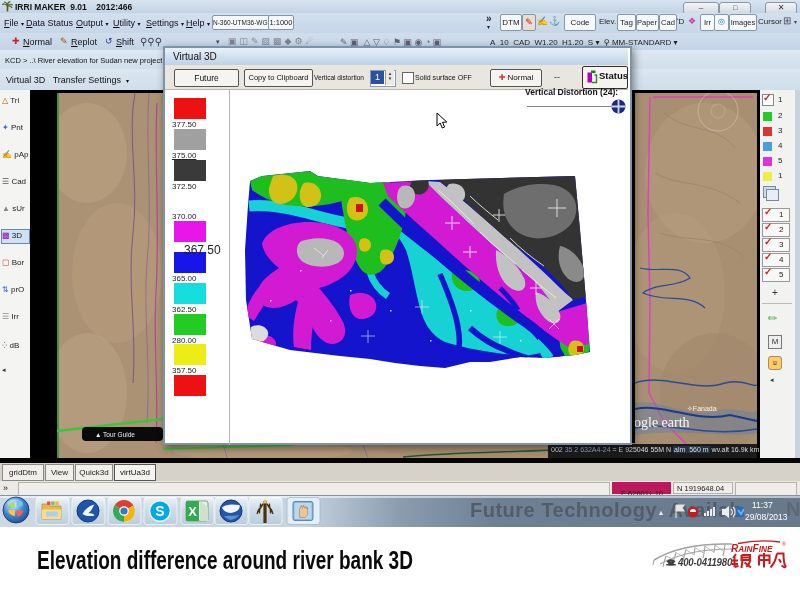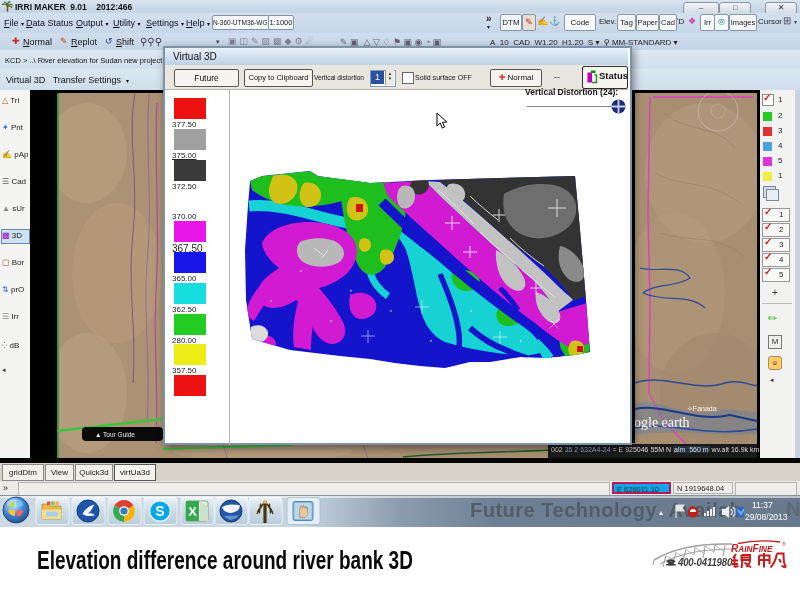--- a/index.html
+++ b/index.html
@@ -38,21 +38,21 @@
 
 <div class="abs" style="left:486px;top:13px;font-size:10px;font-weight:bold;color:#223;">»</div>
 <div class="abs" style="left:487px;top:23px;font-size:6px;color:#223;">▾</div>
 <div class="abs bordered" style="left:500px;top:14px;width:20px;height:15px;font-size:8px;text-align:center;line-height:15px;color:#222;">DTM</div>
 <div class="abs bordered" style="left:522px;top:14px;width:12px;height:15px;font-size:9px;text-align:center;line-height:14px;color:#c02;background:#e6e0d2;">✎</div>
 <div class="abs" style="left:537px;top:16px;font-size:9px;color:#b55;">✍</div>
 <div class="abs" style="left:549px;top:16px;font-size:9px;color:#b90;">⚓</div>
 <div class="abs bordered" style="left:564px;top:14px;width:30px;height:15px;font-size:8px;text-align:center;line-height:15px;color:#222;">Code</div>
 <div class="abs" style="left:599px;top:17px;font-size:8px;color:#222;">Elev.</div>
 <div class="abs bordered" style="left:617px;top:14px;width:17px;height:15px;font-size:8px;text-align:center;line-height:15px;color:#222;">Tag</div>
-<div class="abs bordered" style="left:636px;top:14px;width:21px;height:15px;font-size:7.5px;text-align:center;line-height:15px;color:#222;">Paper</div>
+<div class="abs bordered" style="left:636px;top:14px;width:21px;height:15px;font-size:7.5px;text-align:left;line-height:15px;color:#222;">Paper</div>
 <div class="abs bordered" style="left:659px;top:14px;width:16px;height:15px;font-size:7.5px;text-align:center;line-height:15px;color:#222;">Cad</div>
 <div class="abs" style="left:677px;top:17px;font-size:8px;color:#222;">ʹD</div>
 <div class="abs" style="left:688px;top:16px;font-size:9px;color:#c3a;">❖</div>
 <div class="abs bordered" style="left:700px;top:14px;width:13px;height:15px;font-size:7.5px;text-align:center;line-height:15px;color:#222;">Irr</div>
 <div class="abs bordered" style="left:714px;top:14px;width:13px;height:15px;font-size:8px;text-align:center;line-height:14px;color:#17c;">◎</div>
 <div class="abs bordered" style="left:729px;top:14px;width:26px;height:15px;font-size:7.5px;text-align:center;line-height:15px;color:#222;">Images</div>
 <div class="abs" style="left:758px;top:17px;font-size:8px;color:#222;">Cursor</div>
 <div class="abs" style="left:783px;top:15px;font-size:10px;color:#445;">⊞</div>
 <div class="abs" style="left:794px;top:18px;font-size:6px;color:#445;">▾</div>
 
@@ -212,21 +212,21 @@
   <div class="abs" style="left:9px;top:173px;width:32px;height:21px;background:#e816e8;"></div>
   <div class="abs" style="left:9px;top:204px;width:32px;height:21px;background:#1616e8;"></div>
   <div class="abs" style="left:9px;top:235px;width:32px;height:21px;background:#16dede;"></div>
   <div class="abs" style="left:9px;top:266px;width:32px;height:21px;background:#22cc22;"></div>
   <div class="abs" style="left:9px;top:296px;width:32px;height:21px;background:#eded16;"></div>
   <div class="abs" style="left:9px;top:327px;width:32px;height:21px;background:#ee1111;"></div>
   <div class="abs" style="left:7px;top:72px;font-size:8px;color:#222;">377.50</div>
   <div class="abs" style="left:7px;top:103px;font-size:8px;color:#222;text-decoration:underline;">375.00</div>
   <div class="abs" style="left:7px;top:134px;font-size:8px;color:#222;">372.50</div>
   <div class="abs" style="left:7px;top:164px;font-size:8px;color:#222;">370.00</div>
-  <div class="abs" style="left:7px;top:195px;font-size:10px;color:#222;">367.50</div>
+  <div class="abs" style="left:19px;top:195px;font-size:12px;color:#222;">367.50</div>
   <div class="abs" style="left:7px;top:226px;font-size:8px;color:#222;">365.00</div>
   <div class="abs" style="left:7px;top:257px;font-size:8px;color:#222;">362.50</div>
   <div class="abs" style="left:7px;top:288px;font-size:8px;color:#222;">280.00</div>
   <div class="abs" style="left:7px;top:318px;font-size:8px;color:#222;">357.50</div>
 
   <div class="abs" style="left:360px;top:39px;width:100px;font-size:8.5px;font-weight:bold;color:#111;">Vertical Distortion (24):</div>
   <div class="abs" style="left:362px;top:58px;width:96px;height:1px;background:#888;"></div>
   <svg class="abs" style="left:446px;top:51px;" width="15" height="15">
       <circle cx="7.5" cy="7.5" r="7" fill="#1b2a7a"></circle>
       <path d="M0.5,7.5 H14.5 M7.5,0.5 V14.5" stroke="#cdd5ee" stroke-width="1.8"></path>
@@ -336,21 +336,21 @@
 
 <div class="abs" style="left:0;top:463px;width:800px;height:18px;background:#d6d2c9;border-bottom:1px solid #999;"></div>
 <div class="abs" style="left:2px;top:464px;width:40px;height:15px;background:#f1efe9;border:1px solid #8a8a84;font-size:8px;text-align:center;line-height:15px;color:#222;">gridDtm</div>
 <div class="abs" style="left:45px;top:464px;width:27px;height:15px;background:#f1efe9;border:1px solid #8a8a84;font-size:8px;text-align:center;line-height:15px;color:#222;">View</div>
 <div class="abs" style="left:75px;top:464px;width:36px;height:15px;background:#f1efe9;border:1px solid #8a8a84;font-size:8px;text-align:center;line-height:15px;color:#222;">Quick3d</div>
 <div class="abs" style="left:114px;top:464px;width:40px;height:15px;background:#f6f4ef;border:1px solid #555;font-size:8px;text-align:center;line-height:15px;color:#111;">virtUa3d</div>
 
 <div class="abs" style="left:0;top:481px;width:800px;height:14px;background:#eceae4;border-bottom:1px solid #aaa;"></div>
 <div class="abs" style="left:3px;top:483px;font-size:9px;color:#222;">»</div>
 <div class="abs" style="left:18px;top:482px;width:590px;height:12px;border:1px solid #b5b2aa;background:#f0eee8;"></div>
-<div class="abs" style="left:612px;top:482px;width:59px;height:12px;border:2px solid #be185d;background:#0ea5e9;font-size:7.5px;color:#222;line-height:12px;padding-left:3px;box-sizing:border-box;">E 626011.10</div>
+<div class="abs" style="left:612px;top:482px;width:59px;height:12px;border:6px solid #be185d;background:#14b8a6;font-size:7.5px;color:#222;line-height:12px;padding-left:3px;box-sizing:border-box;">E 626011.10</div>
 <div class="abs" style="left:673px;top:482px;width:60px;height:12px;border:1px solid #b5b2aa;background:#f0eee8;font-size:7.5px;color:#222;line-height:12px;padding-left:3px;box-sizing:border-box;">N 1919648.04</div>
 <div class="abs" style="left:735px;top:482px;width:60px;height:12px;border:1px solid #b5b2aa;background:#f0eee8;"></div>
 
 <div class="abs" id="taskbar" style="left:0;top:495px;width:800px;height:32px;background:linear-gradient(90deg,#ccd9e4 0%,#c6d4e0 38%,#8a9cae 50%,#6e8094 62%,#68798c 100%);border-top:1px solid #8294a4;box-sizing:border-box;"></div>
 <div class="abs" style="left:0;top:496px;width:800px;height:2px;background:rgba(255,255,255,.55);"></div>
 <div class="abs" style="left:470px;top:499px;font-size:20px;font-weight:bold;color:#515e6a;letter-spacing:0.5px;white-space:nowrap;">Future Technology&nbsp; Availab</div>
 <div class="abs" style="left:786px;top:498px;font-size:20px;font-weight:bold;color:#5d6a76;">N</div>
 <div class="abs" id="taskicons"></div>
 <svg class="abs" style="left:0;top:495px;" width="340" height="32" viewBox="0 0 340 32">
   <defs>

